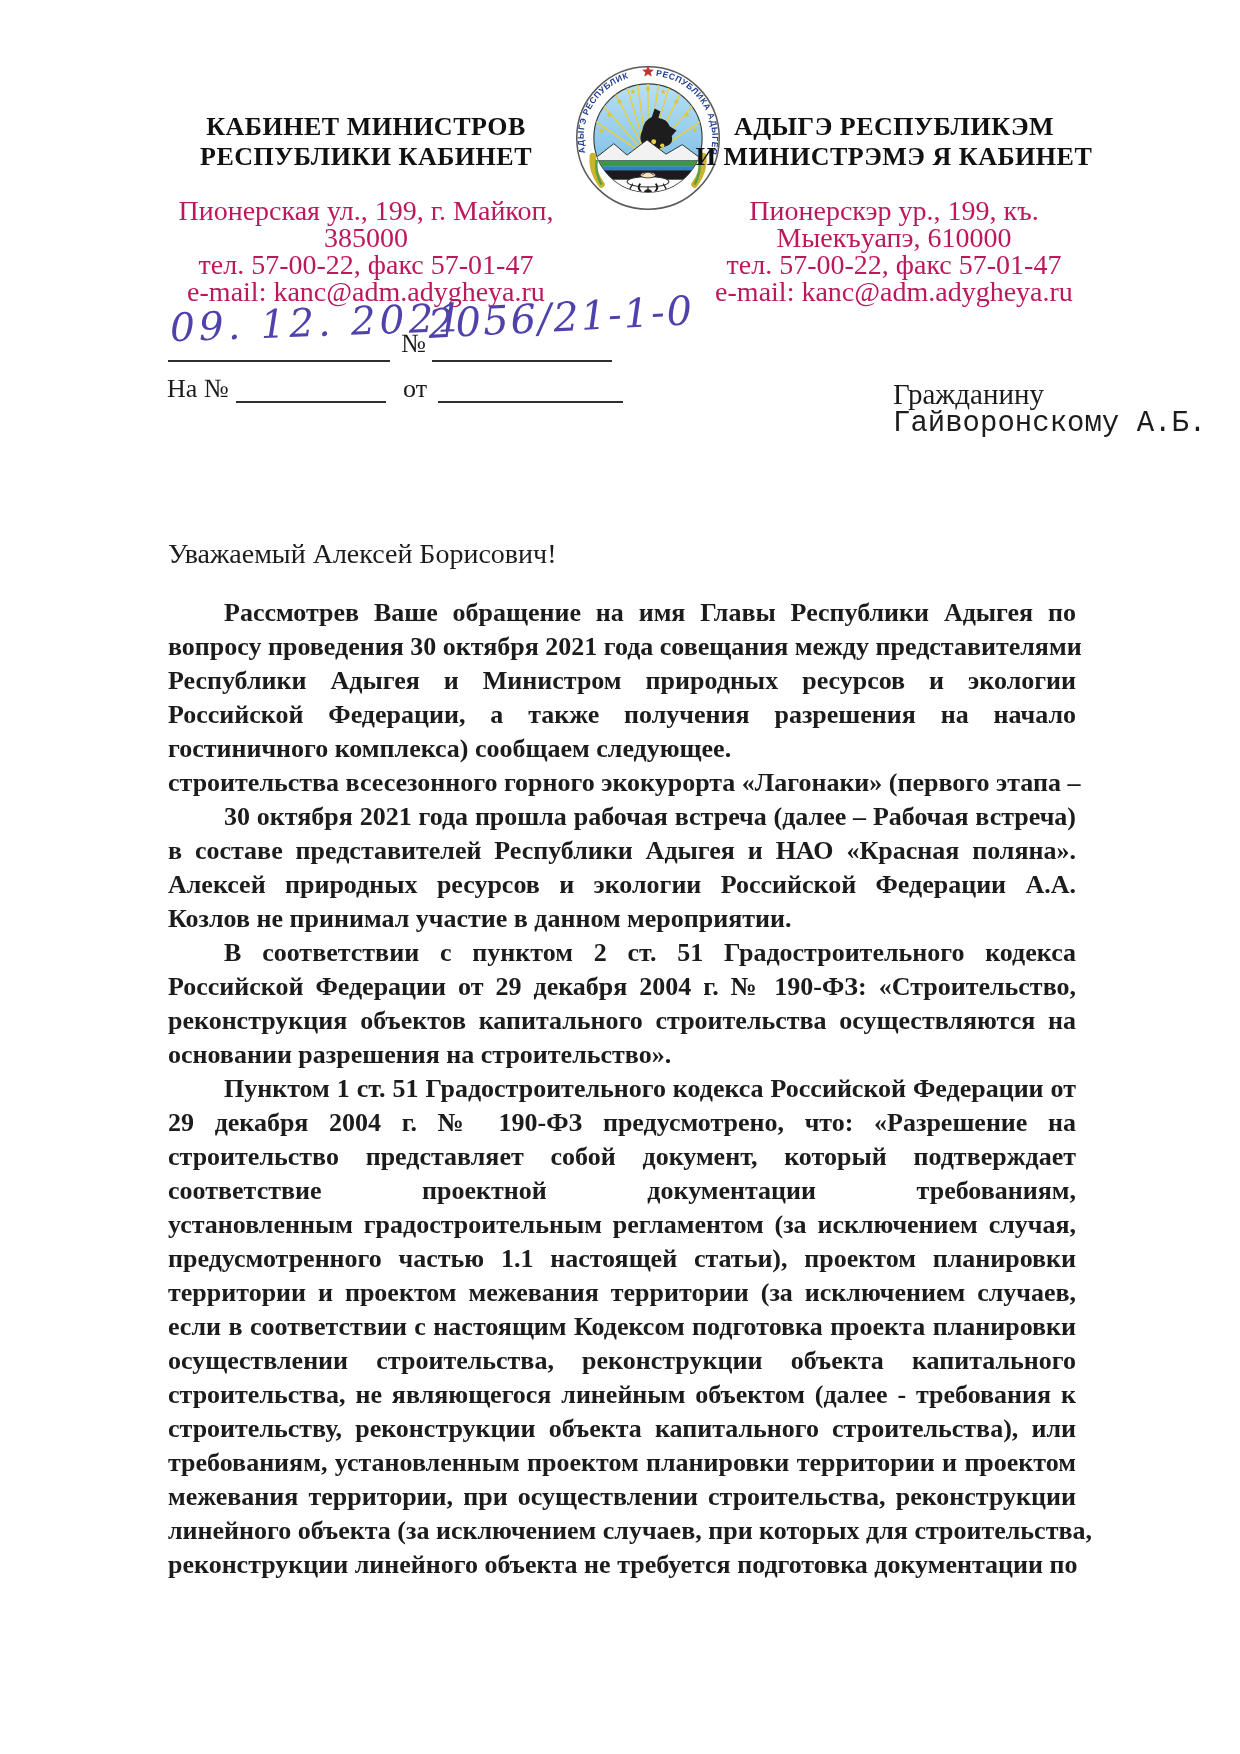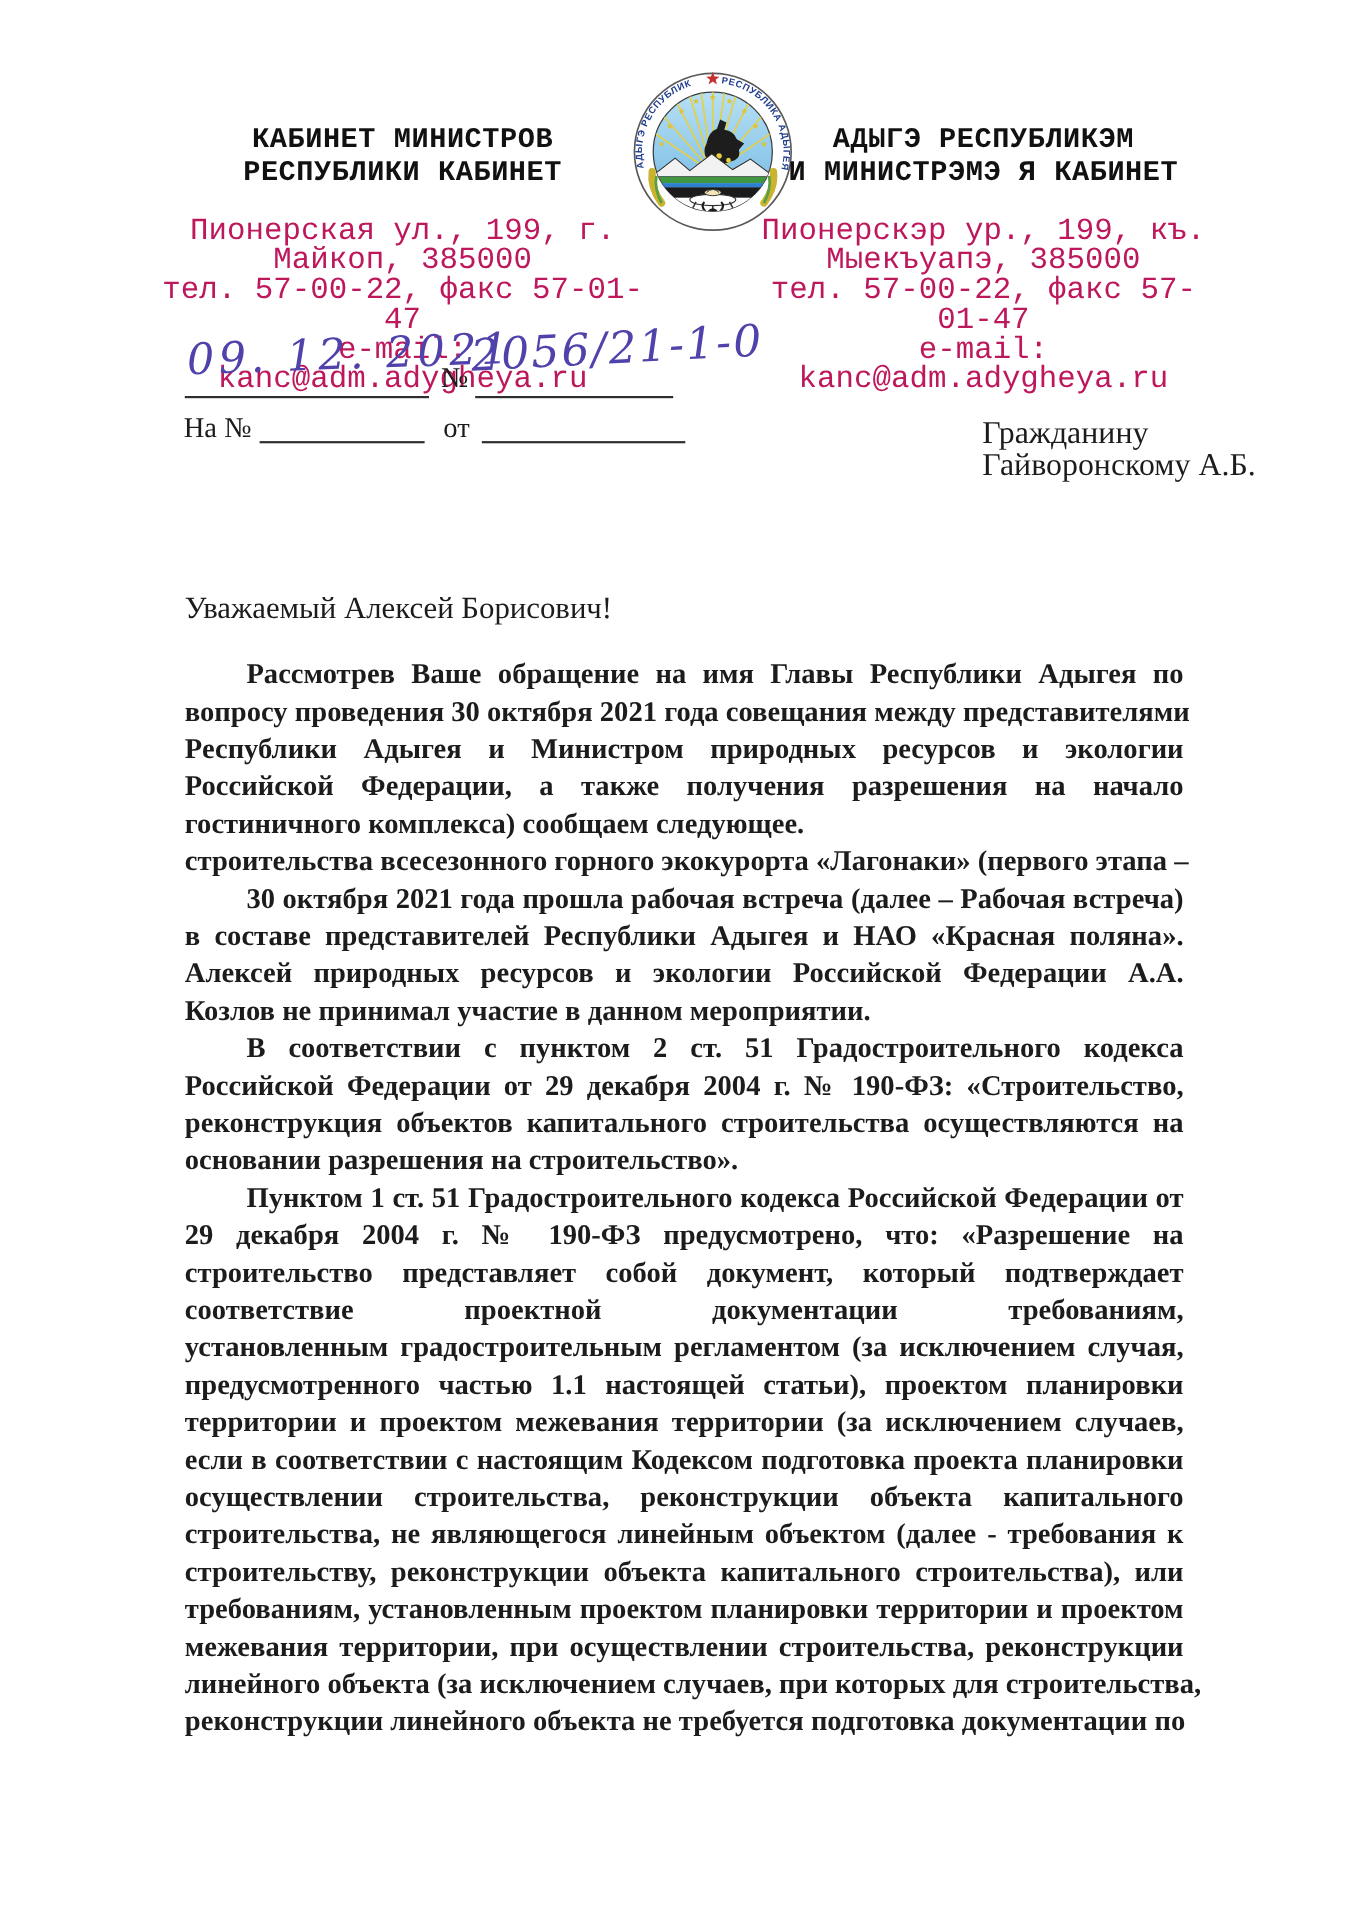--- a/index.html
+++ b/index.html
@@ -6,42 +6,42 @@
   .page{
     position:relative;
     width:1240px;height:1754px;
     margin:0 auto;
     background:#ffffff;
     font-family:"Liberation Serif", serif;
     color:#1c1c1c;
     overflow:hidden;
   }
   
-  .lh-block{position:absolute;text-align:center;font-family:Liberation Mono, monospace;}
+  .lh-block{position:absolute;text-align:center;}
   .lh-left{left:146px;top:112px;width:440px;}
   .lh-right{left:688px;top:112px;width:412px;}
   .lh-title{font-weight:bold;font-size:26px;line-height:30px;letter-spacing:.5px;color:#111;}
   .lh-addr{margin-top:25px;font-size:28px;line-height:27px;color:#be185d;}
   .emblem{position:absolute;left:572px;top:62px;width:152px;height:152px;}
   
   .ref-label{position:absolute;font-size:26px;color:#1c1c1c;}
   .blank-line{position:absolute;border-bottom:2px solid #2e2e2e;height:0;}
   .handwriting{
     position:absolute;
     font-family:"DejaVu Serif", serif;
     font-style:italic;
     color:#4f43ab;
     white-space:nowrap;
   }
   .hw-date{left:170px;top:300px;font-size:39px;letter-spacing:4px;transform:rotate(-2deg);}
   .hw-number{left:428px;top:294px;font-size:40px;letter-spacing:2px;transform:rotate(-3deg);}
   
   .addressee-line{position:absolute;left:893px;font-size:29px;white-space:nowrap;}
   .addr1{top:342px;margin-top:36px;}
-  .addr2{top:407px;}
+  .addr2{top:407px;font-family:Liberation Mono, monospace;}
   
   .salutation{
     position:absolute;left:168px;top:538px;width:908px;
     text-align:left;font-size:28px;
   }
   .body-text{position:absolute;left:168px;top:596px;width:908px;font-size:26px;font-weight:bold;}
   .line{
     line-height:34px;height:34px;
     text-align:justify;text-align-last:justify;
     white-space:nowrap;
@@ -147,21 +147,21 @@
       </g>
     </svg>
   </div>
 
   <div class="lh-block lh-right">
     <div class="lh-title">
       <div>АДЫГЭ РЕСПУБЛИКЭМ</div>
       <div>И МИНИСТРЭМЭ Я КАБИНЕТ</div>
     </div>
     <div class="lh-addr">
-      <div>Пионерскэр ур., 199, къ. Мыекъуапэ, 385000</div>
+      <div>Пионерскэр ур., 199, къ. Мыекъуапэ, 610000</div>
       <div>тел. 57-00-22, факс 57-01-47</div>
       <div>e-mail: kanc@adm.adygheya.ru</div>
     </div>
   </div>
 
   <div class="handwriting hw-date">09. 12. 2021</div>
   <div class="blank-line" style="left:168px;top:360px;width:222px;"></div>
   <div class="ref-label" style="left:401px;top:329px;">№</div>
   <div class="handwriting hw-number">2056/21-1-0</div>
   <div class="blank-line" style="left:432px;top:360px;width:180px;"></div>

